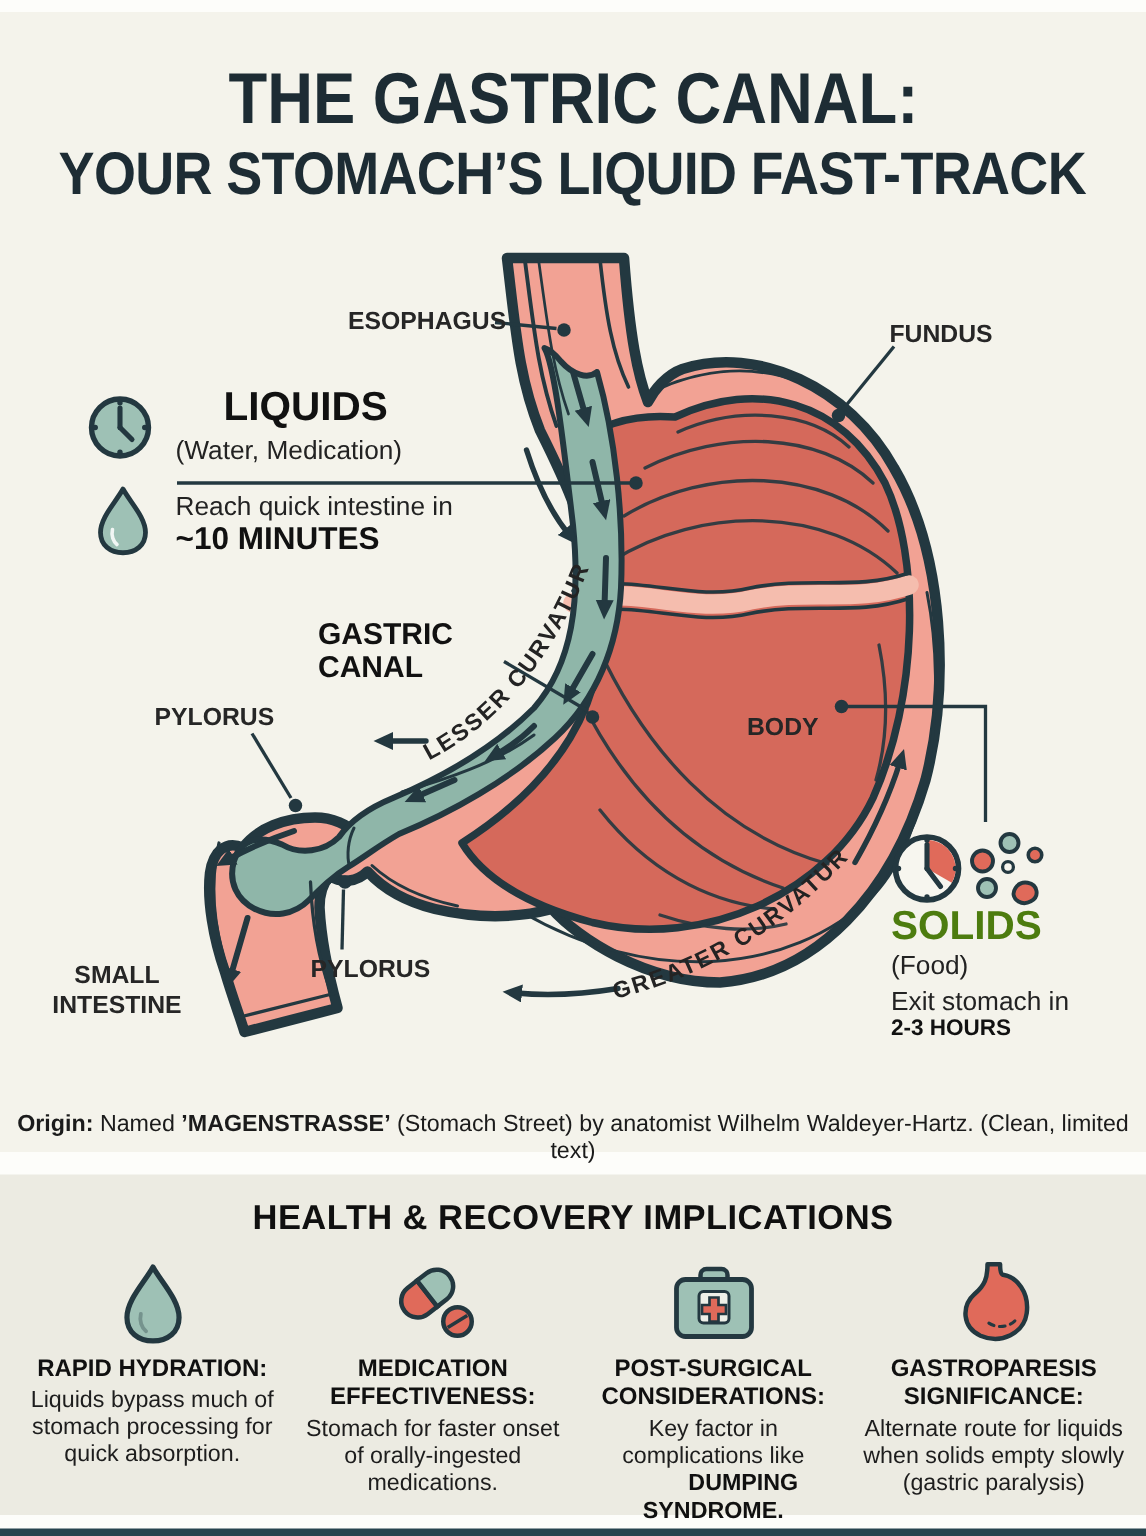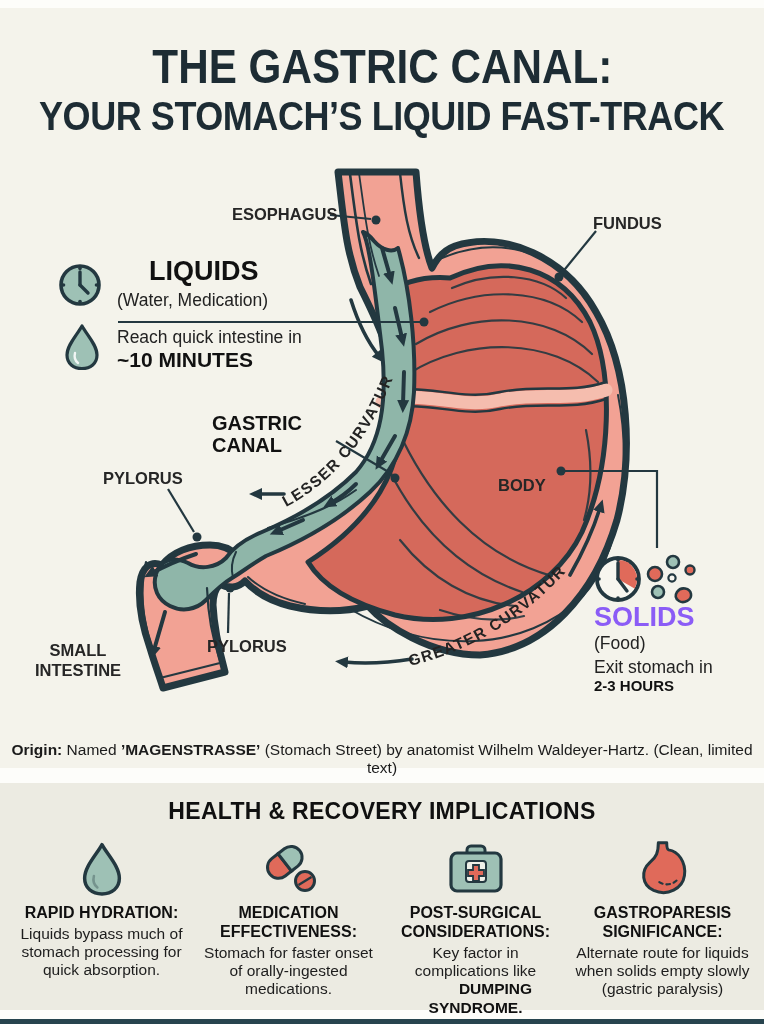--- a/index.html
+++ b/index.html
@@ -18,21 +18,21 @@
   .lbl-pylorus-upper{left:103px;top:469px;}
   .lbl-body{left:498px;top:444px;margin-top:32px;}
   .lbl-pylorus-lower{left:207px;top:637px;}
   .lbl-small-intestine{left:22px;top:641px;width:112px;text-align:center;line-height:1.2;white-space:normal;}
   .lbl-gastric-canal{left:212px;top:412px;width:130px;line-height:1.1;
     font-size:20px;font-weight:800;color:#111;white-space:normal;}
   .liq-heading{position:absolute;left:117px;top:256px;font-size:27px;font-weight:800;color:#111;margin-left:32px;}
   .liq-sub{position:absolute;left:117px;top:290px;font-size:17.5px;color:#222;}
   .liq-note1{position:absolute;left:117px;top:327px;font-size:17.5px;color:#222;}
   .liq-note2{position:absolute;left:117px;top:348px;font-size:21px;font-weight:800;color:#111;}
-  .sol-heading{position:absolute;left:594px;top:602px;font-size:27px;font-weight:800;color:#8b5cf6;}
+  .sol-heading{position:absolute;left:594px;top:602px;font-size:27px;font-weight:800;color:#4d7c0f;}
   .sol-sub{position:absolute;left:594px;top:633px;font-size:17.5px;color:#222;}
   .sol-note1{position:absolute;left:594px;top:657px;font-size:17.5px;color:#222;}
   .sol-note2{position:absolute;left:594px;top:677px;font-size:15px;font-weight:800;color:#111;}
   .icon-abs{position:absolute;}
   .origin-line{position:absolute;left:0;top:741px;width:764px;text-align:center;
     font-size:15.5px;color:#1b1b1b;}
   .impl-heading{position:absolute;left:0;top:798px;width:764px;text-align:center;
     font-size:23px;font-weight:800;color:#101010;letter-spacing:.3px;}
   .impl-cols{position:absolute;left:8px;top:840px;width:748px;display:flex;}
   .impl-col{width:187px;display:flex;flex-direction:column;align-items:center;text-align:center;}

